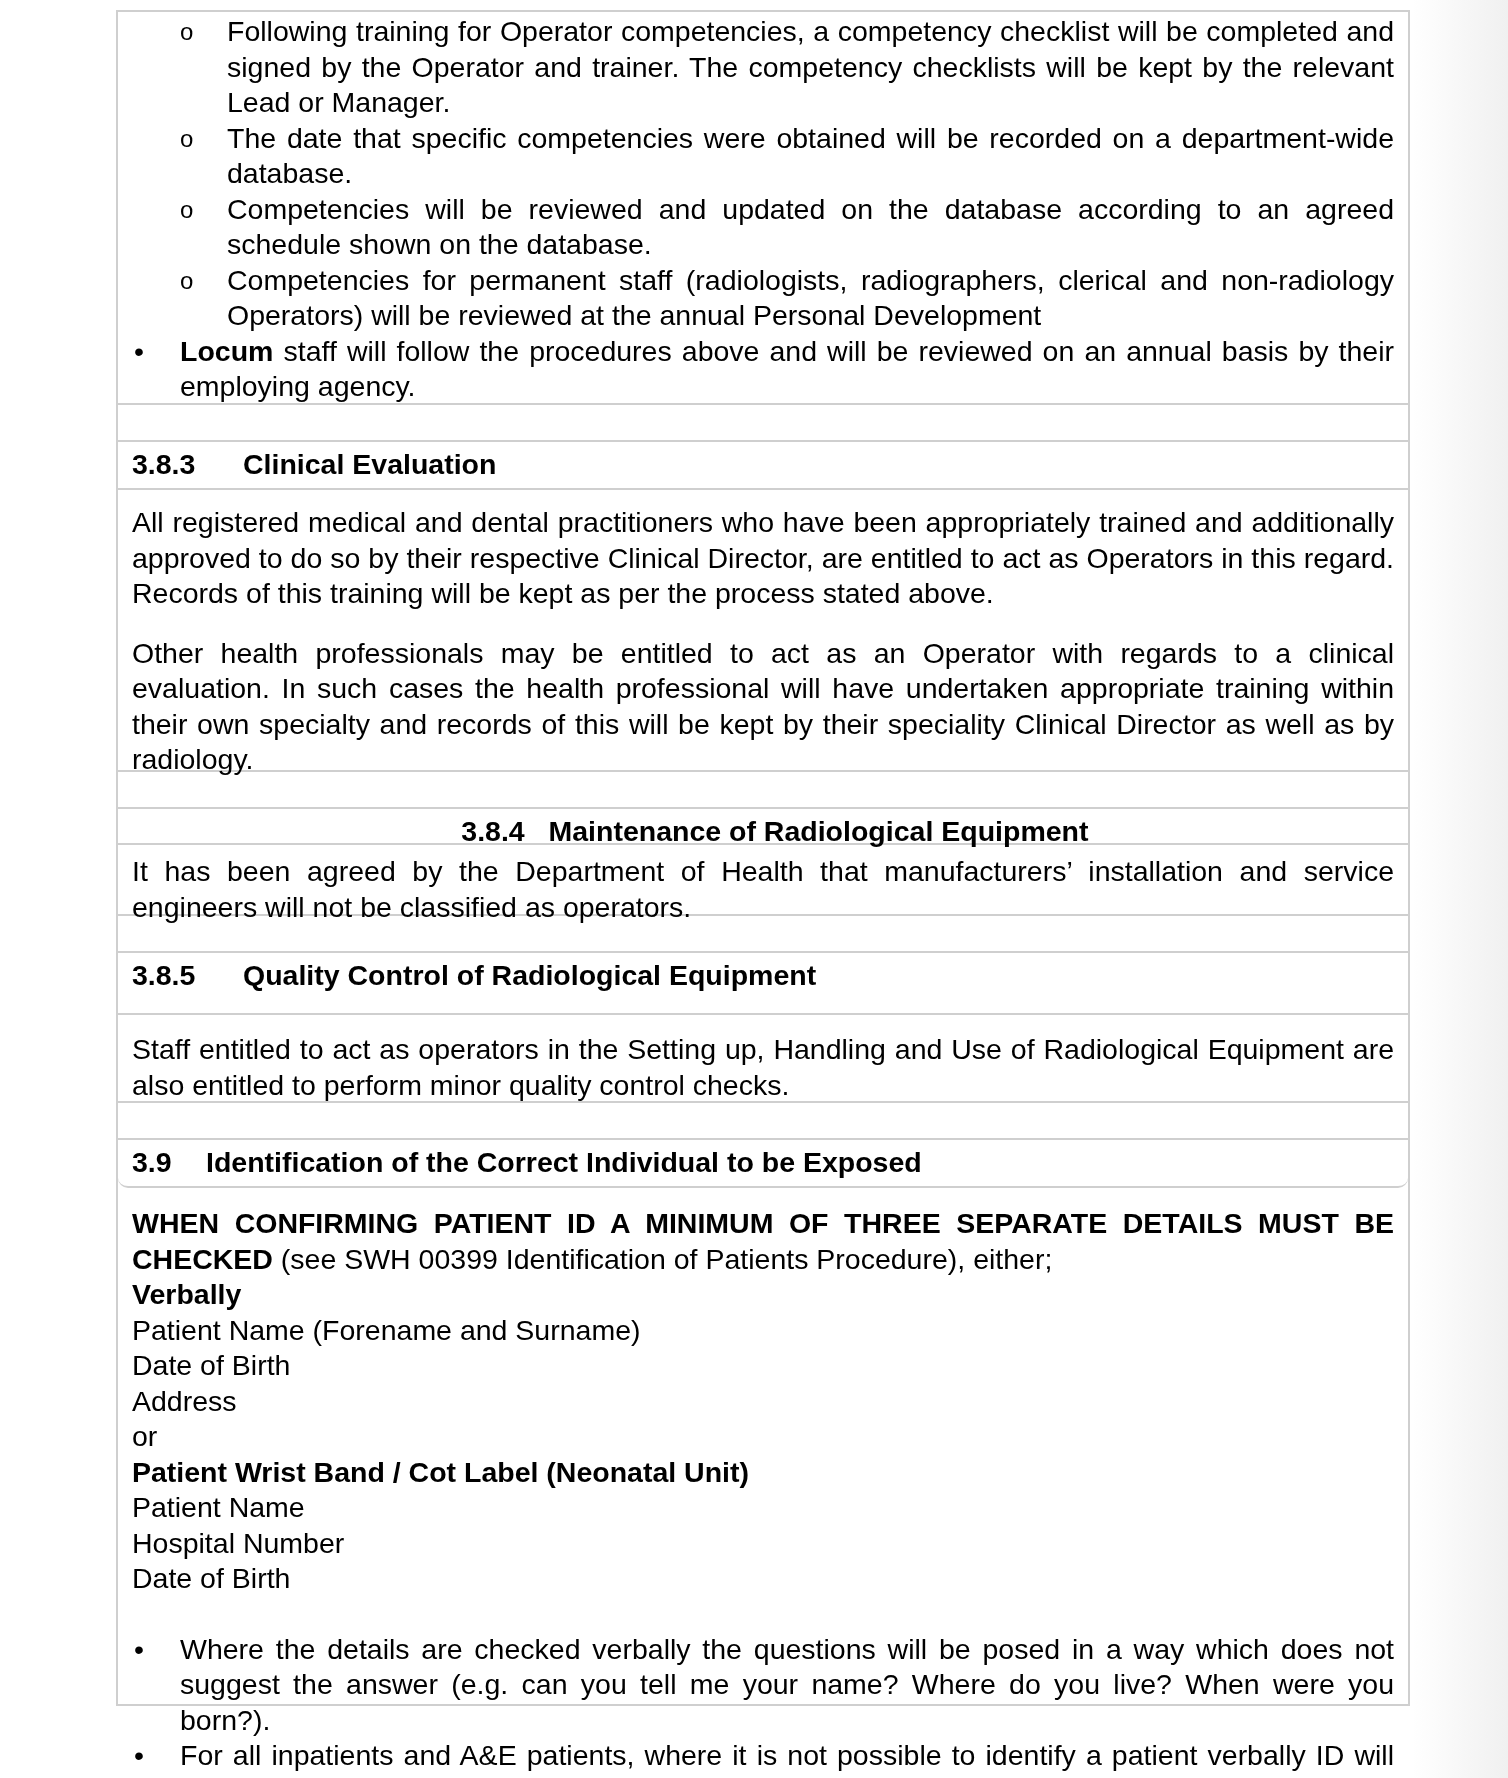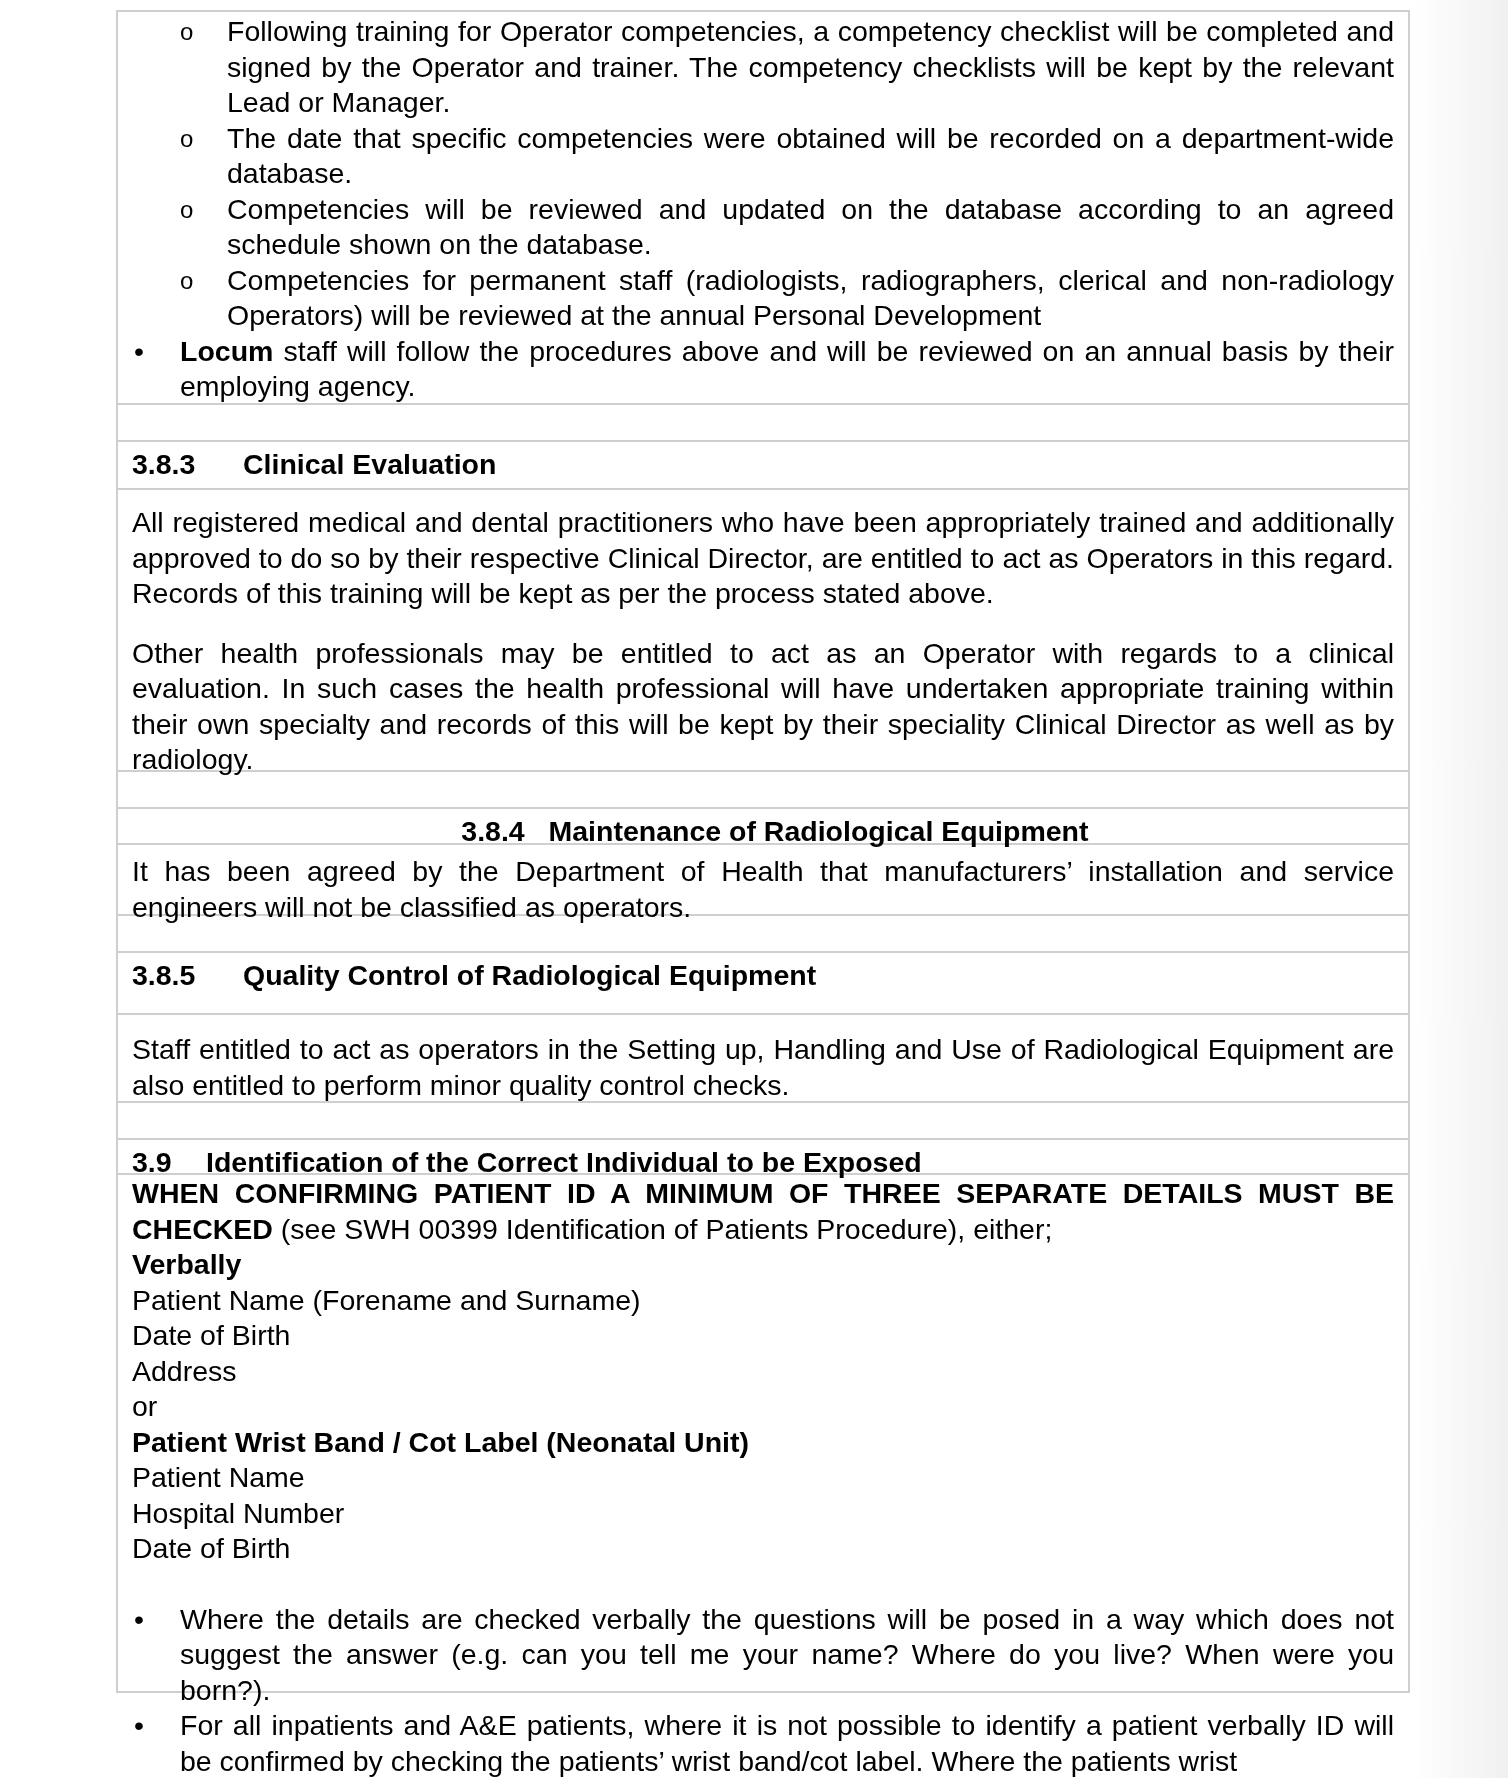--- a/index.html
+++ b/index.html
@@ -75,24 +75,24 @@
   <div class="row spacer"></div>
 
   <div class="row heading" style="height:62px;">
     <span class="num" style="width:111px;">3.8.5</span><span>Quality Control of Radiological Equipment</span>
   </div>
   <div class="row txt justify" style="height:88px; padding-top:17px;">
     <div>Staff entitled to act as operators in the Setting up, Handling and Use of Radiological Equipment are also entitled to perform minor quality control checks.</div>
   </div>
   <div class="row spacer"></div>
 
-  <div class="row heading" style="height:35px;">
+  <div class="row heading" style="height:48px;border-radius:10px;">
     <span class="num" style="width:74px;">3.9</span><span>Identification of the Correct Individual to be Exposed</span>
   </div>
-  <div class="row txt" style="height:518px; padding-top:1px;">
+  <div class="row txt" style="height:518px; padding-top:18px;">
     <div class="justify"><span class="b">WHEN CONFIRMING PATIENT ID A MINIMUM OF THREE SEPARATE DETAILS MUST BE CHECKED</span><span> (see SWH 00399 Identification of Patients Procedure), either;</span></div>
     <div class="b">Verbally</div>
     <div>Patient Name (Forename and Surname)</div>
     <div>Date of Birth</div>
     <div>Address</div>
     <div>or</div>
     <div class="b">Patient Wrist Band / Cot Label (Neonatal Unit)</div>
     <div>Patient Name</div>
     <div>Hospital Number</div>
     <div>Date of Birth</div>

